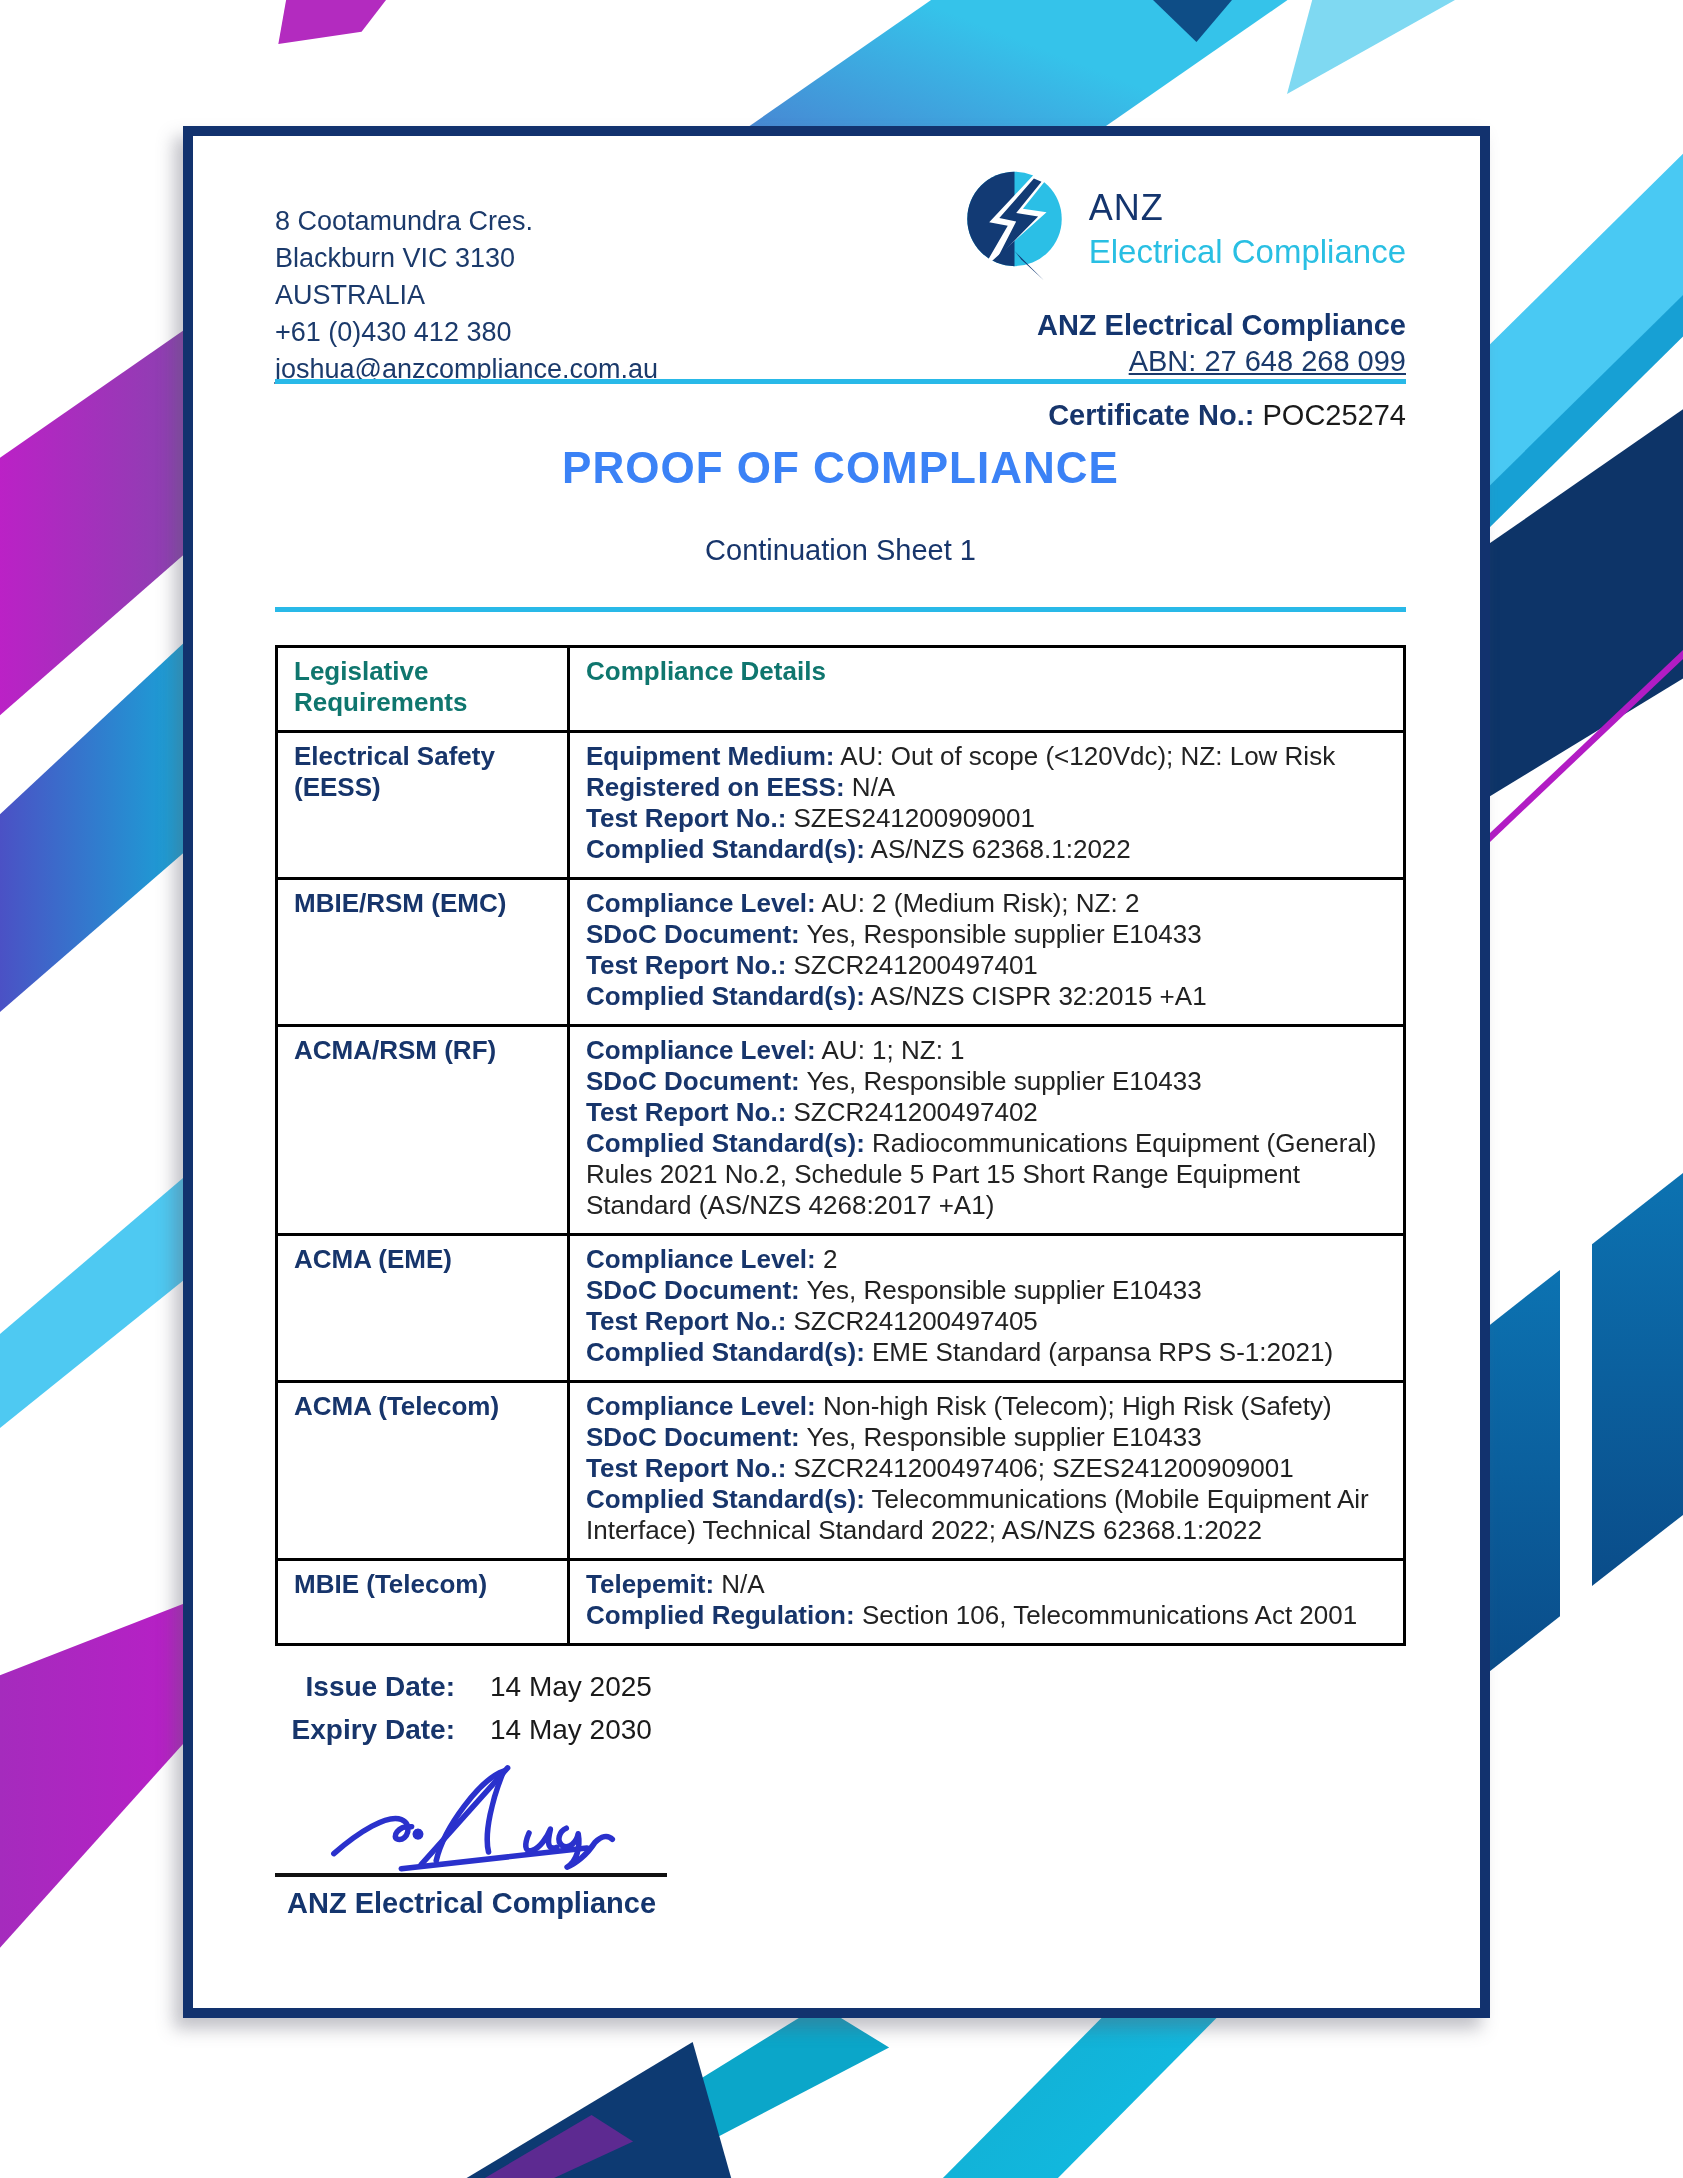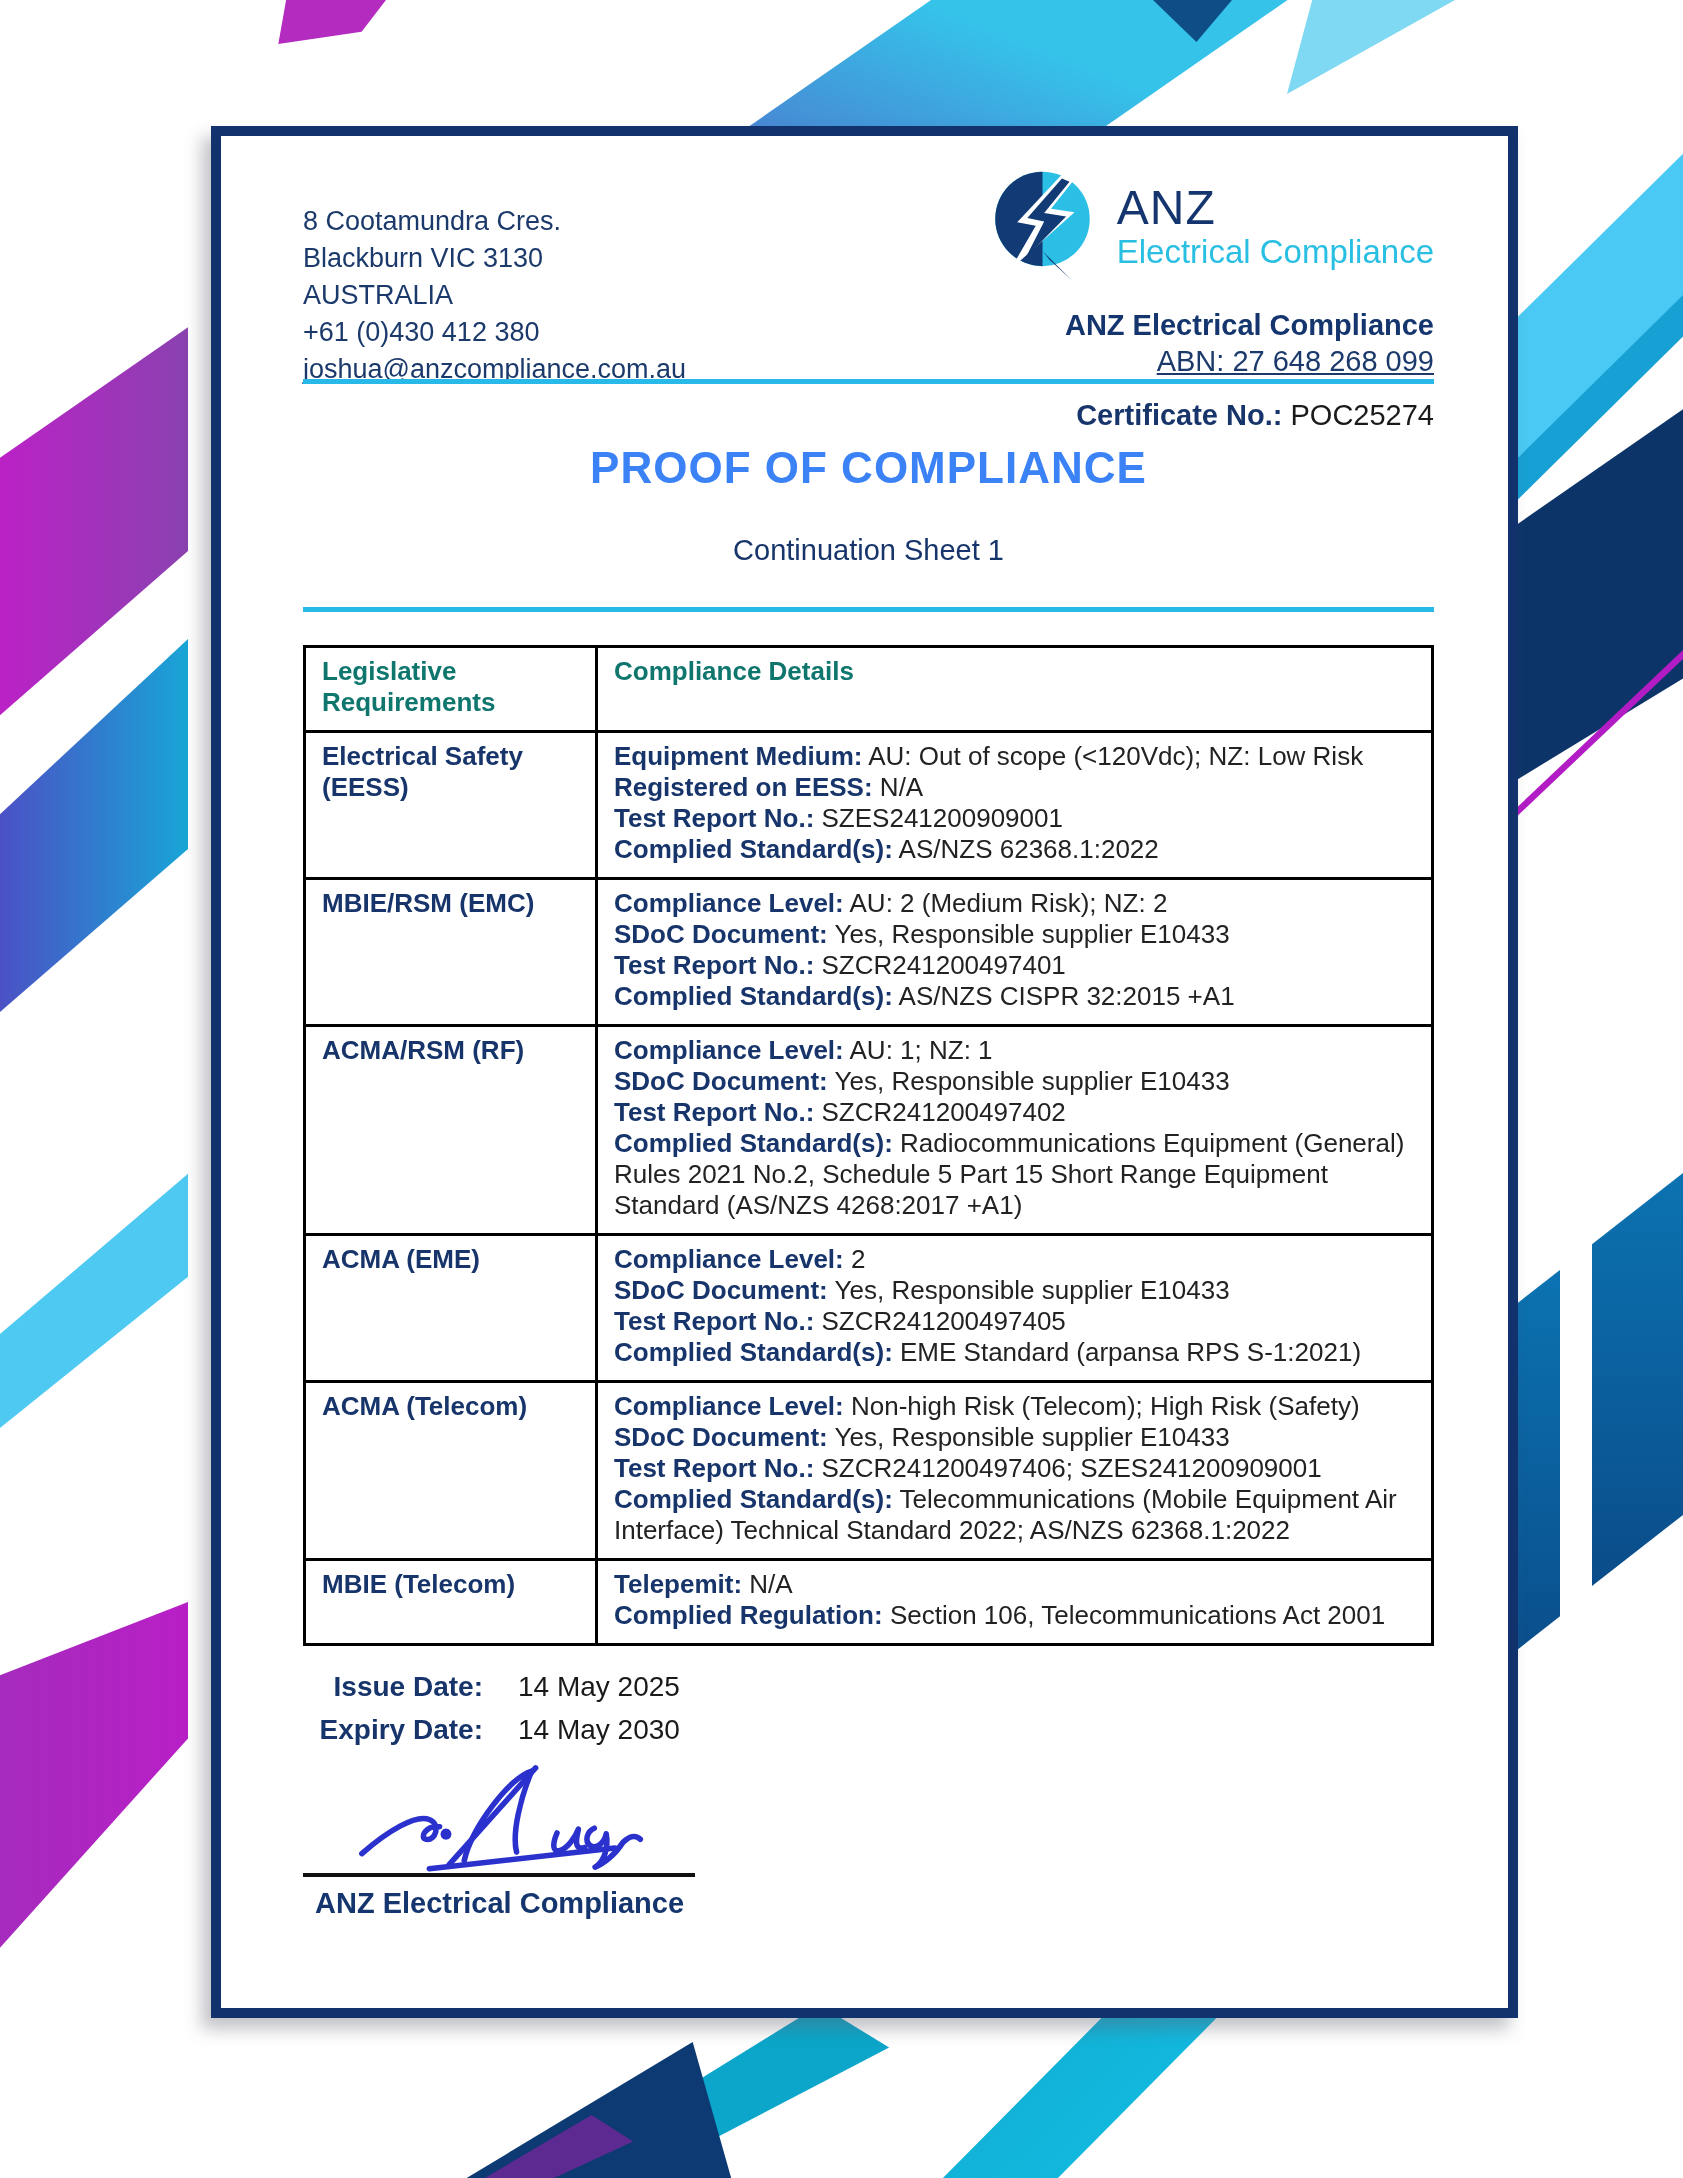--- a/index.html
+++ b/index.html
@@ -50,26 +50,26 @@
   .d-bnv{left:460px;top:2035px;width:277px;height:144px;background:#0d3a72;
         clip-path:polygon(1.8% 100%,84% 4.8%,98% 100%);}
   .d-btl{left:535px;top:2000px;width:361px;height:178px;background:#0ba6c9;
         clip-path:polygon(1.4% 100%,78.9% 2.8%,98.1% 26.7%,28.8% 100%);}
   .d-bpu{left:480px;top:2109px;width:158px;height:69px;background:#5d2a91;
         clip-path:polygon(3.1% 100%,70.6% 8.6%,96.9% 47%,46.9% 100%);}
 
   
   .sheet{position:absolute;left:183px;top:126px;width:1307px;height:1892px;
          box-sizing:border-box;border:10px solid #12326e;background:#fff;
-         box-shadow:-9px 11px 16px rgba(95,95,110,.38);margin-left:28px;}
+         box-shadow:-9px 11px 16px rgba(95,95,110,.38);}
   .sheet *{box-sizing:border-box;}
   .abs{position:absolute;}
   .addr{left:82px;top:67px;font-size:27px;line-height:37px;color:#1b3a6b;}
   .logo-block{top:34px;right:74px;display:flex;align-items:center;gap:22px;}
-  .logo-text .brand{font-size:48px;letter-spacing:1px;color:#14356e;line-height:51px;}
+  .logo-text .brand{font-size:36px;letter-spacing:1px;color:#14356e;line-height:51px;}
   .logo-text .tagline{font-size:33px;color:#29bfe3;line-height:38px;}
   .company{top:173px;right:74px;font-size:29px;font-weight:bold;color:#14356e;}
   .abn{top:209px;right:74px;font-size:29px;color:#1b3a6b;text-decoration:underline;}
   .rule{left:82px;width:1131px;height:5px;background:#29b9e8;}
   .rule1{top:243px;}
   .rule2{top:471px;}
   .certline{top:263px;right:74px;font-size:29px;}
   .certline b{color:#17356b;text-align:center;}
   .title{top:307px;left:82px;width:1131px;text-align:center;font-size:44px;
          font-weight:bold;color:#3b82f6;letter-spacing:1px;}

